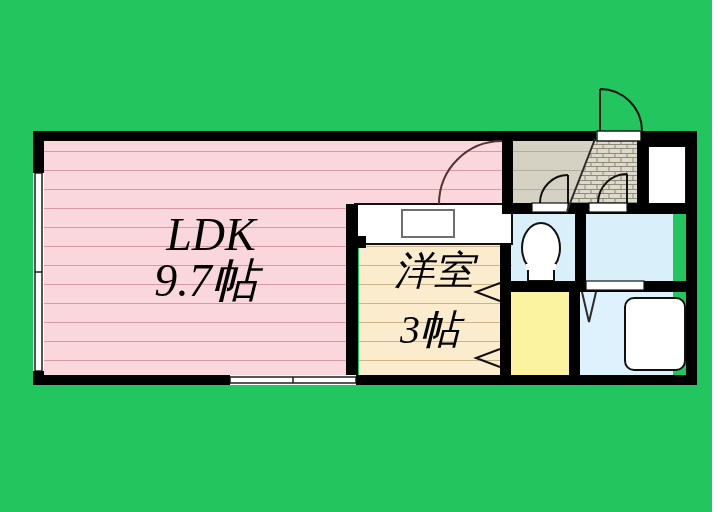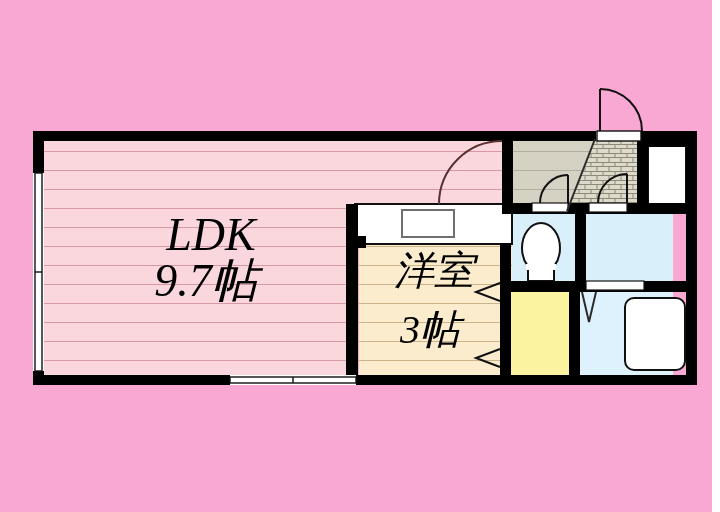--- a/index.html
+++ b/index.html
@@ -10,21 +10,21 @@
   body {
     width: 720px;
     height: 512px;
     font-family: "Liberation Serif", serif;
     overflow: hidden;
   }
   #plan-root {
     position: relative;
     width: 712px;
     height: 512px;
-    background: #f9a8d4;
+    background: #22c55e;
   }
   #plan-svg {
     display: block;
     width: 720px;
     height: 512px;
   }
   .room-label {
     font-family: "Liberation Serif", serif;
     font-style: italic;
     font-weight: 400;

